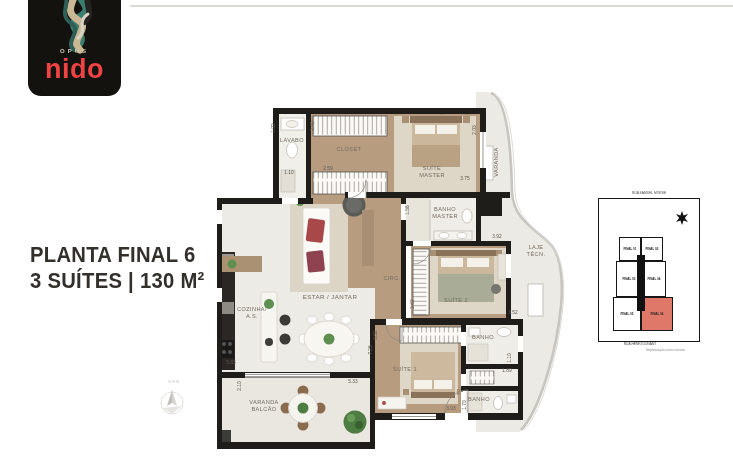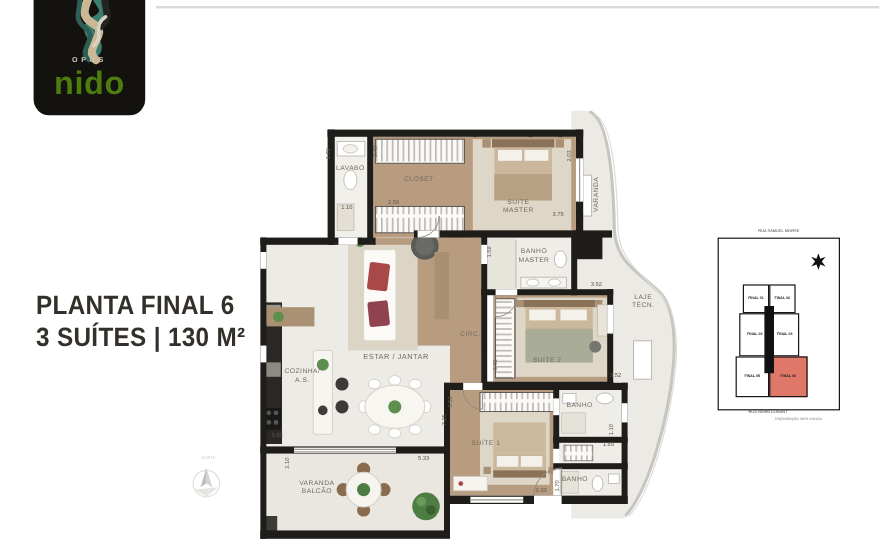--- a/index.html
+++ b/index.html
@@ -8,21 +8,21 @@
     background:#ffffff;font-family:"Liberation Sans",sans-serif;
   }
   .top-strip{position:absolute;left:130px;top:5px;width:603px;height:2px;background:#dcdad6;}
   
   .logo{position:absolute;left:28px;top:-16px;width:93px;height:112px;background:#14120f;
         border-radius:13px;overflow:hidden;}
   .logo svg{position:absolute;left:0;top:0;}
   .logo .brand-top{position:absolute;left:0;right:0;top:64px;text-align:center;
         color:#cfc9bb;font-size:6px;letter-spacing:3px;font-weight:bold;}
   .logo .brand{position:absolute;left:0;right:0;top:70px;text-align:center;
-        color:#4d7c0f;font-size:27px;font-weight:bold;letter-spacing:0.5px;}
+        color:#ef4444;font-size:27px;font-weight:bold;letter-spacing:0.5px;}
   
   .title{position:absolute;left:30px;top:242px;color:#33302c;transform:scaleX(.92);
         transform-origin:left top;}
   .title .l1,.title .l2{font-size:22px;font-weight:bold;letter-spacing:.3px;line-height:26px;white-space:nowrap;}
   
   .plan{position:absolute;left:208px;top:92px;width:365px;height:366px;}
   .plan svg text{font-family:"Liberation Sans",sans-serif;}
   .room-label{font-size:5.6px;fill:#756c62;letter-spacing:.4px;}
   .room-label.big{font-size:6.2px;}
   .dim-label{font-size:4.8px;fill:#5d584f;}

